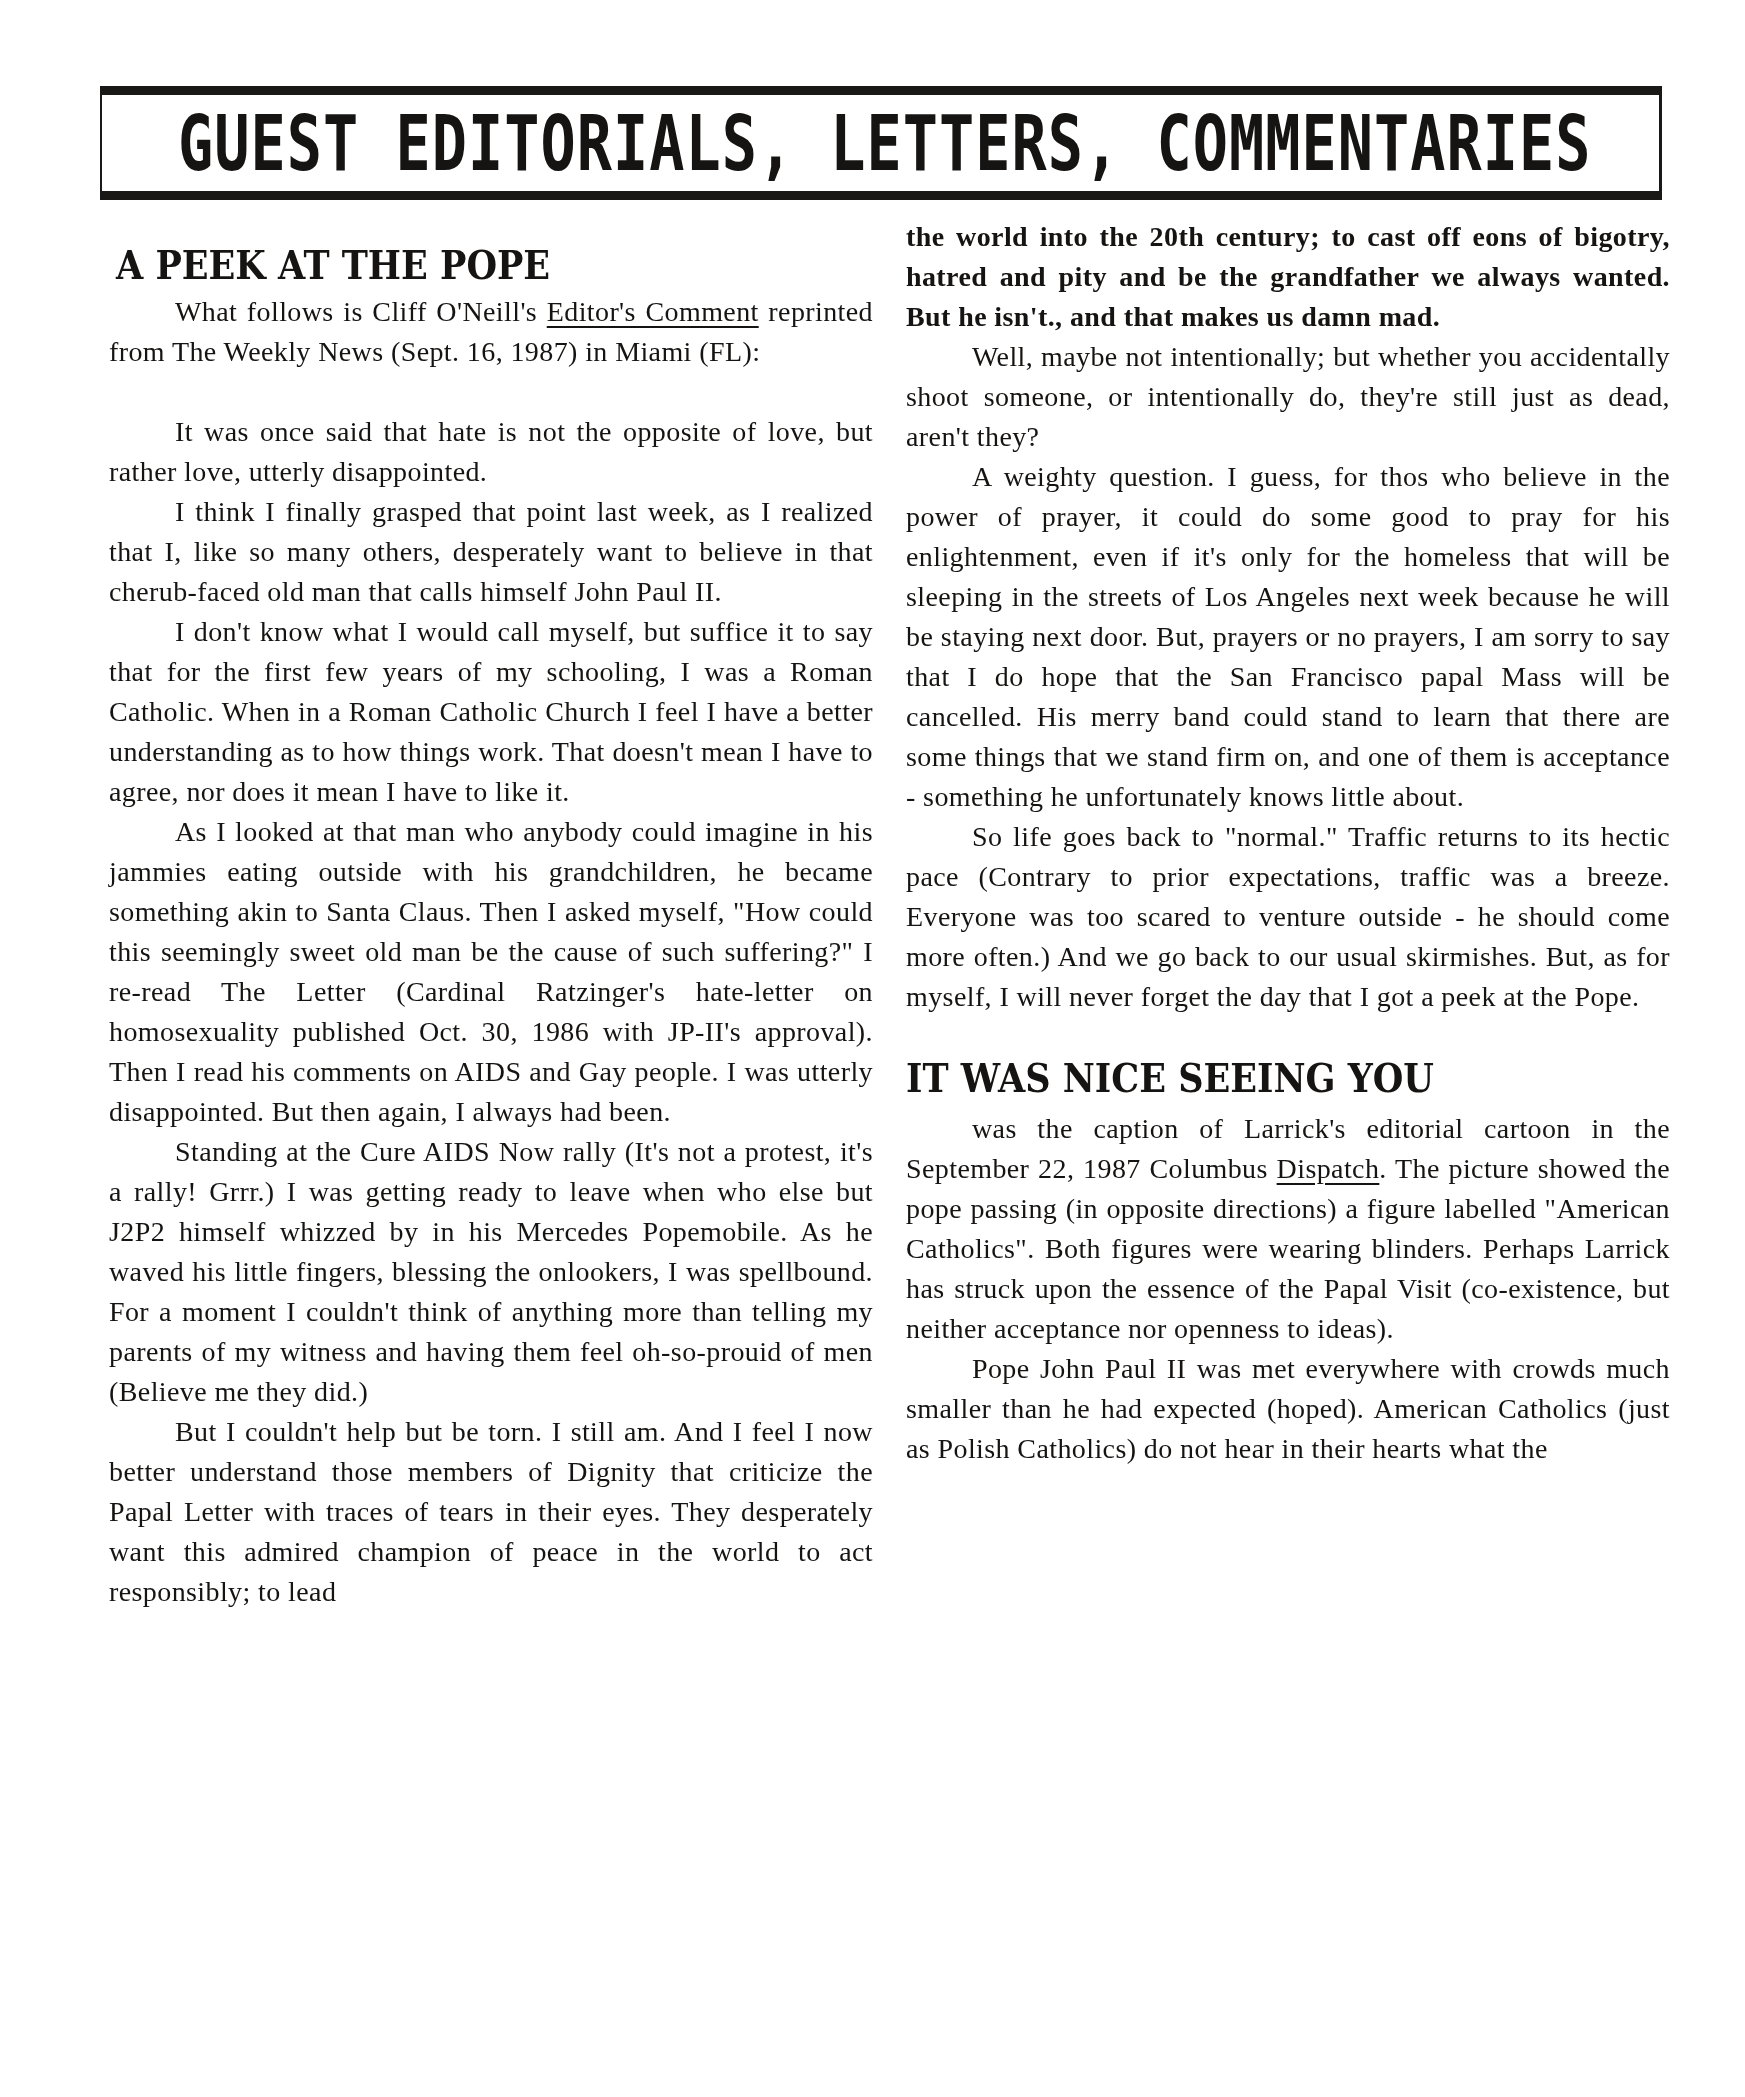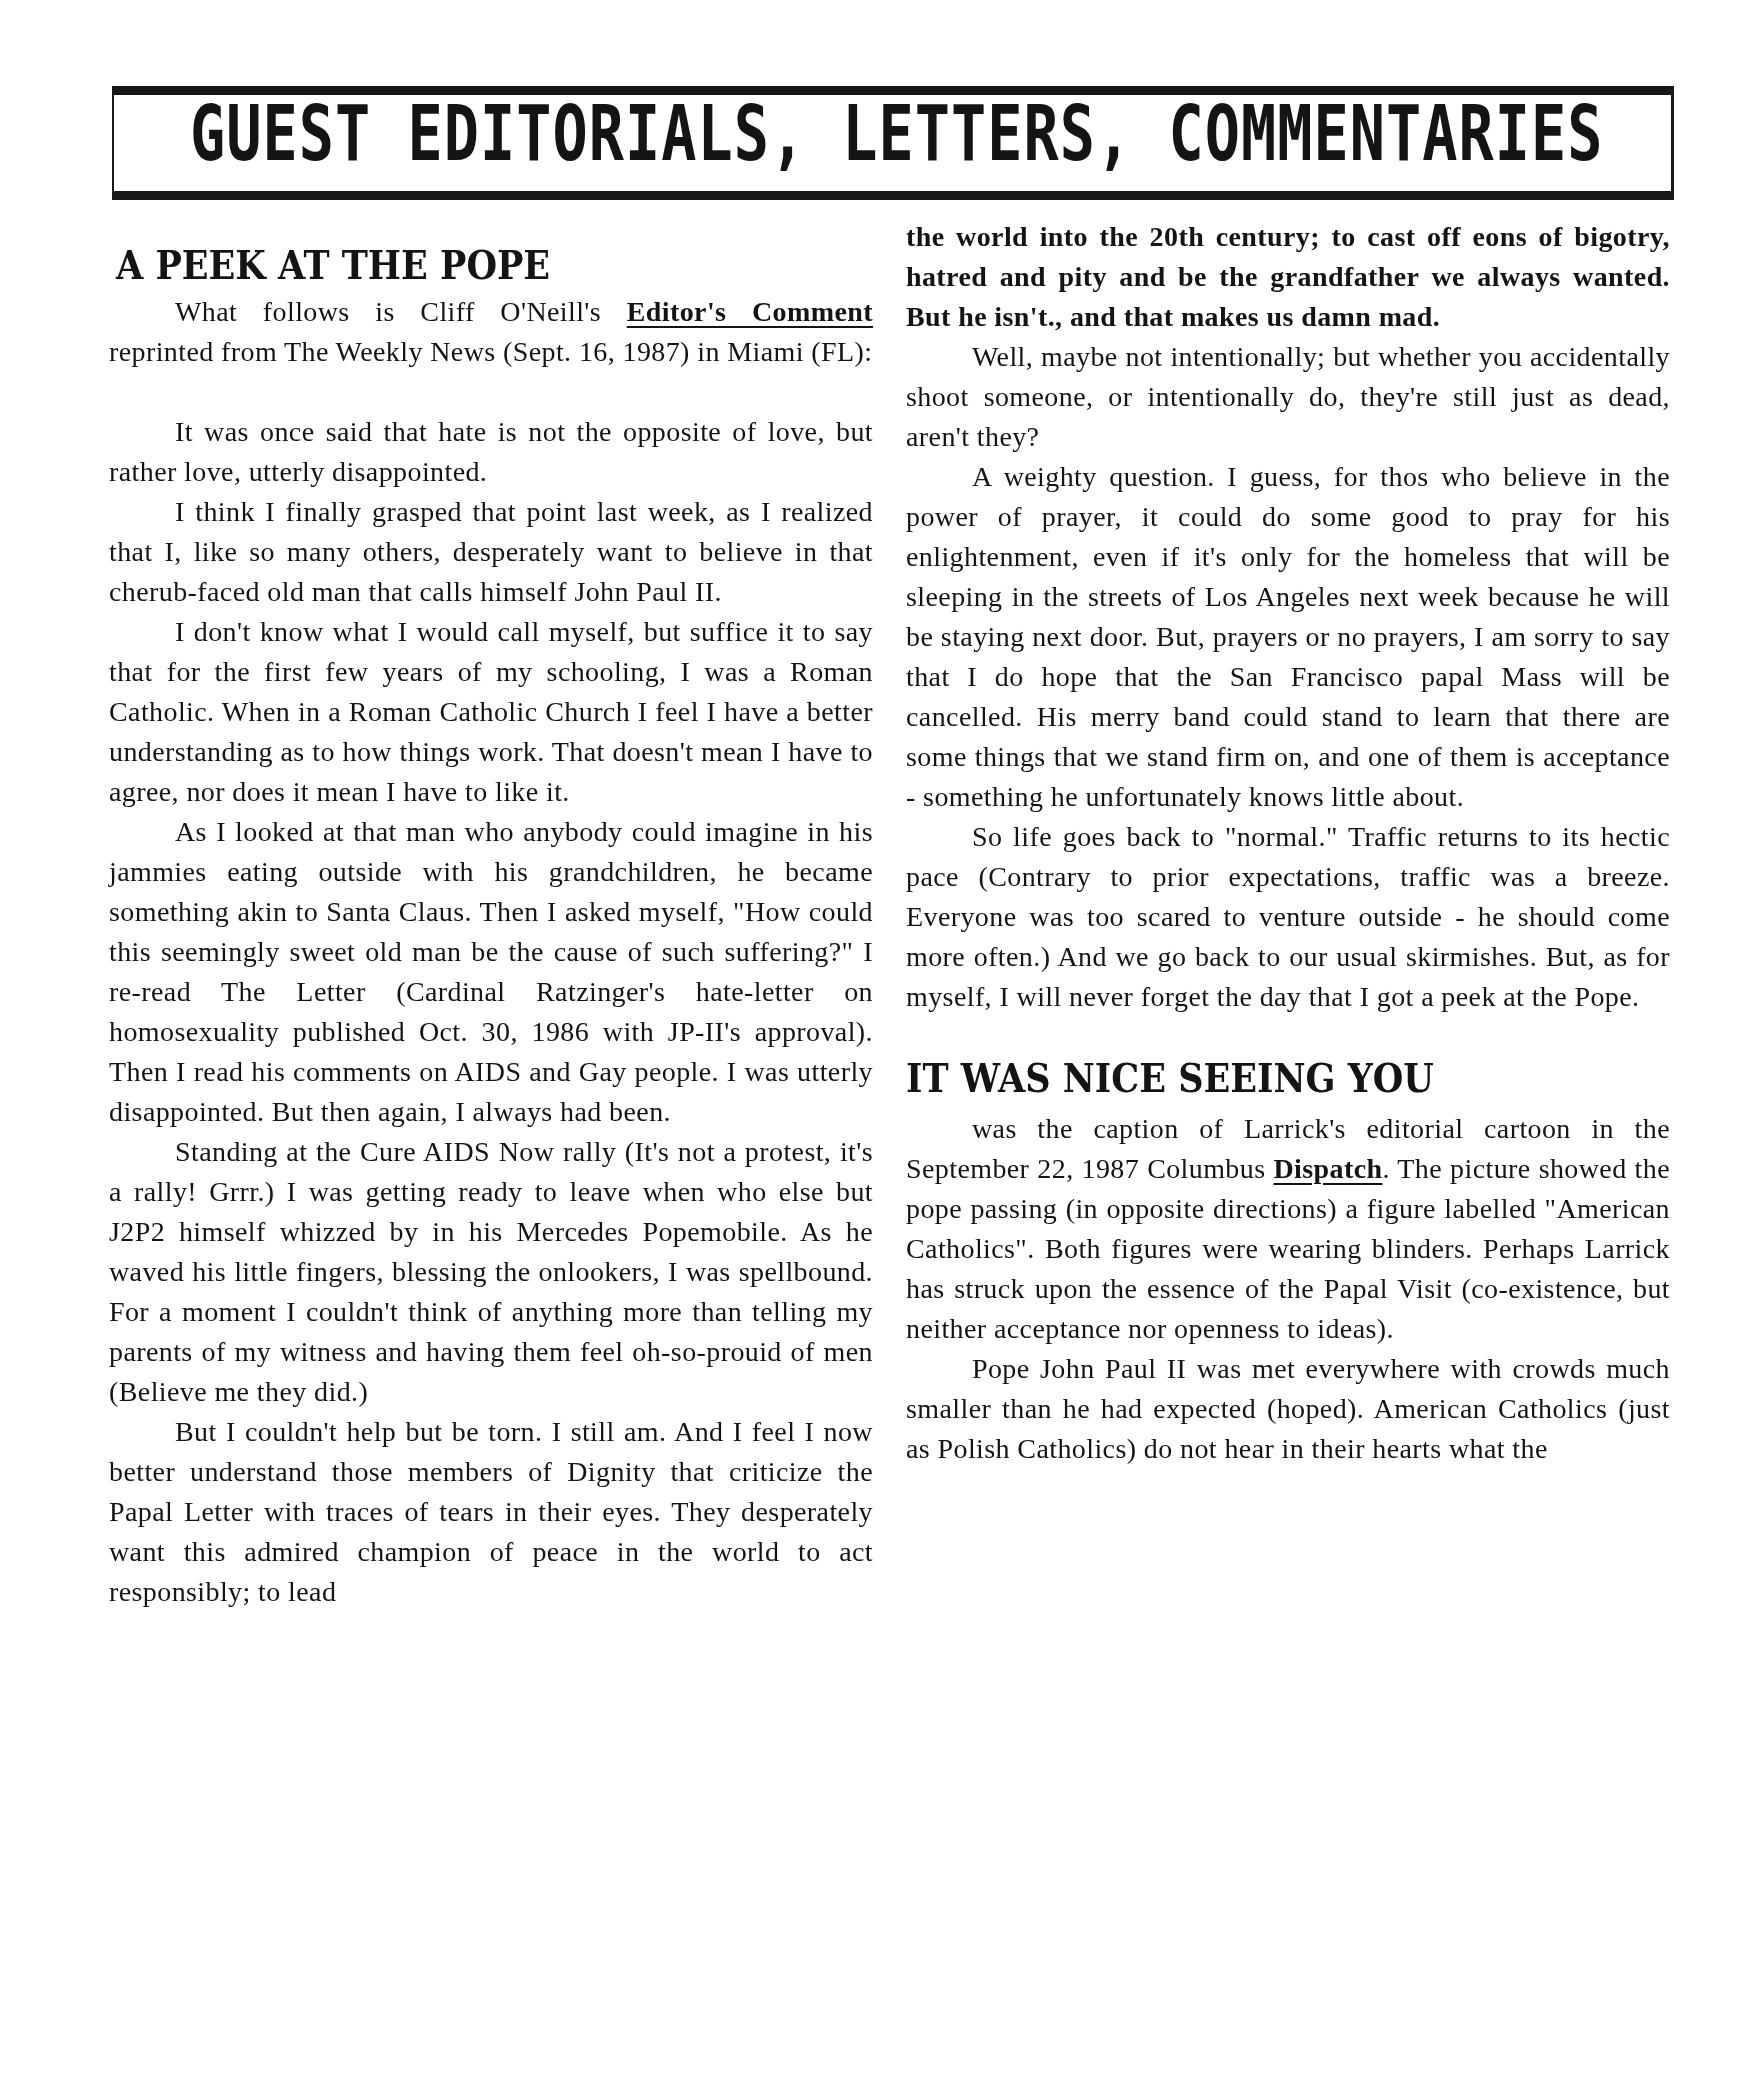--- a/index.html
+++ b/index.html
@@ -2,25 +2,25 @@
 <html style="font-size:9.7px"><head>
 <meta charset="utf-8">
 <style>
   html, body { margin: 0; padding: 0; background: #ffffff; }
   body {
     width: 1745px; height: 2097px; position: relative; overflow: hidden;
     color: #161412;
     font-family: "Liberation Serif", "DejaVu Serif", serif;
   }
   .banner {
-    position: absolute; left: 112px; top: 86px; width: 1562px; height: 114px;
+    position: absolute; left: 100px; top: 86px; width: 1562px; height: 114px;
     box-sizing: border-box;
     border-top: 9px solid #1a1816; border-bottom: 9px solid #1a1816;
     border-left: 2.4px solid #1a1816; border-right: 3px solid #1a1816;
-    display: flex; justify-content: center; padding-left: 8px;
+    display: flex; align-items: center; justify-content: center; padding-left: 8px;
   }
   .banner-title {
     font-family: "DejaVu Sans Mono", "Liberation Mono", monospace;
     font-weight: bold; font-size: 68px; letter-spacing: 1.2px;
     transform: scaleX(0.86) scaleY(1.12);
     white-space: nowrap; color: #161412;
   }
   .col { position: absolute; top: 214px; box-sizing: border-box; }
   .col-left { left: 109px; width: 764px; margin-top: 24px; }
   .col-right { left: 906px; width: 764px; top: 217px; }
@@ -31,21 +31,21 @@
     white-space: nowrap; margin: 0;
   }
   .col-left .headline { margin-left: 7.2px; }
   p.body {
     margin: 0; font-size: 28px; line-height: 40px; text-align: justify;
     text-indent: 66px; letter-spacing: 0.4px;
     font-family: "Liberation Serif", "DejaVu Serif", serif;
   }
   p.noindent { text-indent: 0; font-weight: bold; }
   .gap { height: 40px; }
-  u { text-decoration: underline; text-underline-offset: 4.8px; text-decoration-thickness: 1.8px; font-weight: bold; }
+  u { text-decoration: underline; text-underline-offset: 4.8px; text-decoration-thickness: 1.8px; }
   .headline2 { margin-top: 34px; margin-bottom: 3.6px; }
 </style>
 </head>
 <body>
 
 <div class="banner">
   <div class="banner-title">GUEST EDITORIALS, LETTERS, COMMENTARIES</div>
 </div>
 
 <div class="col col-left">

